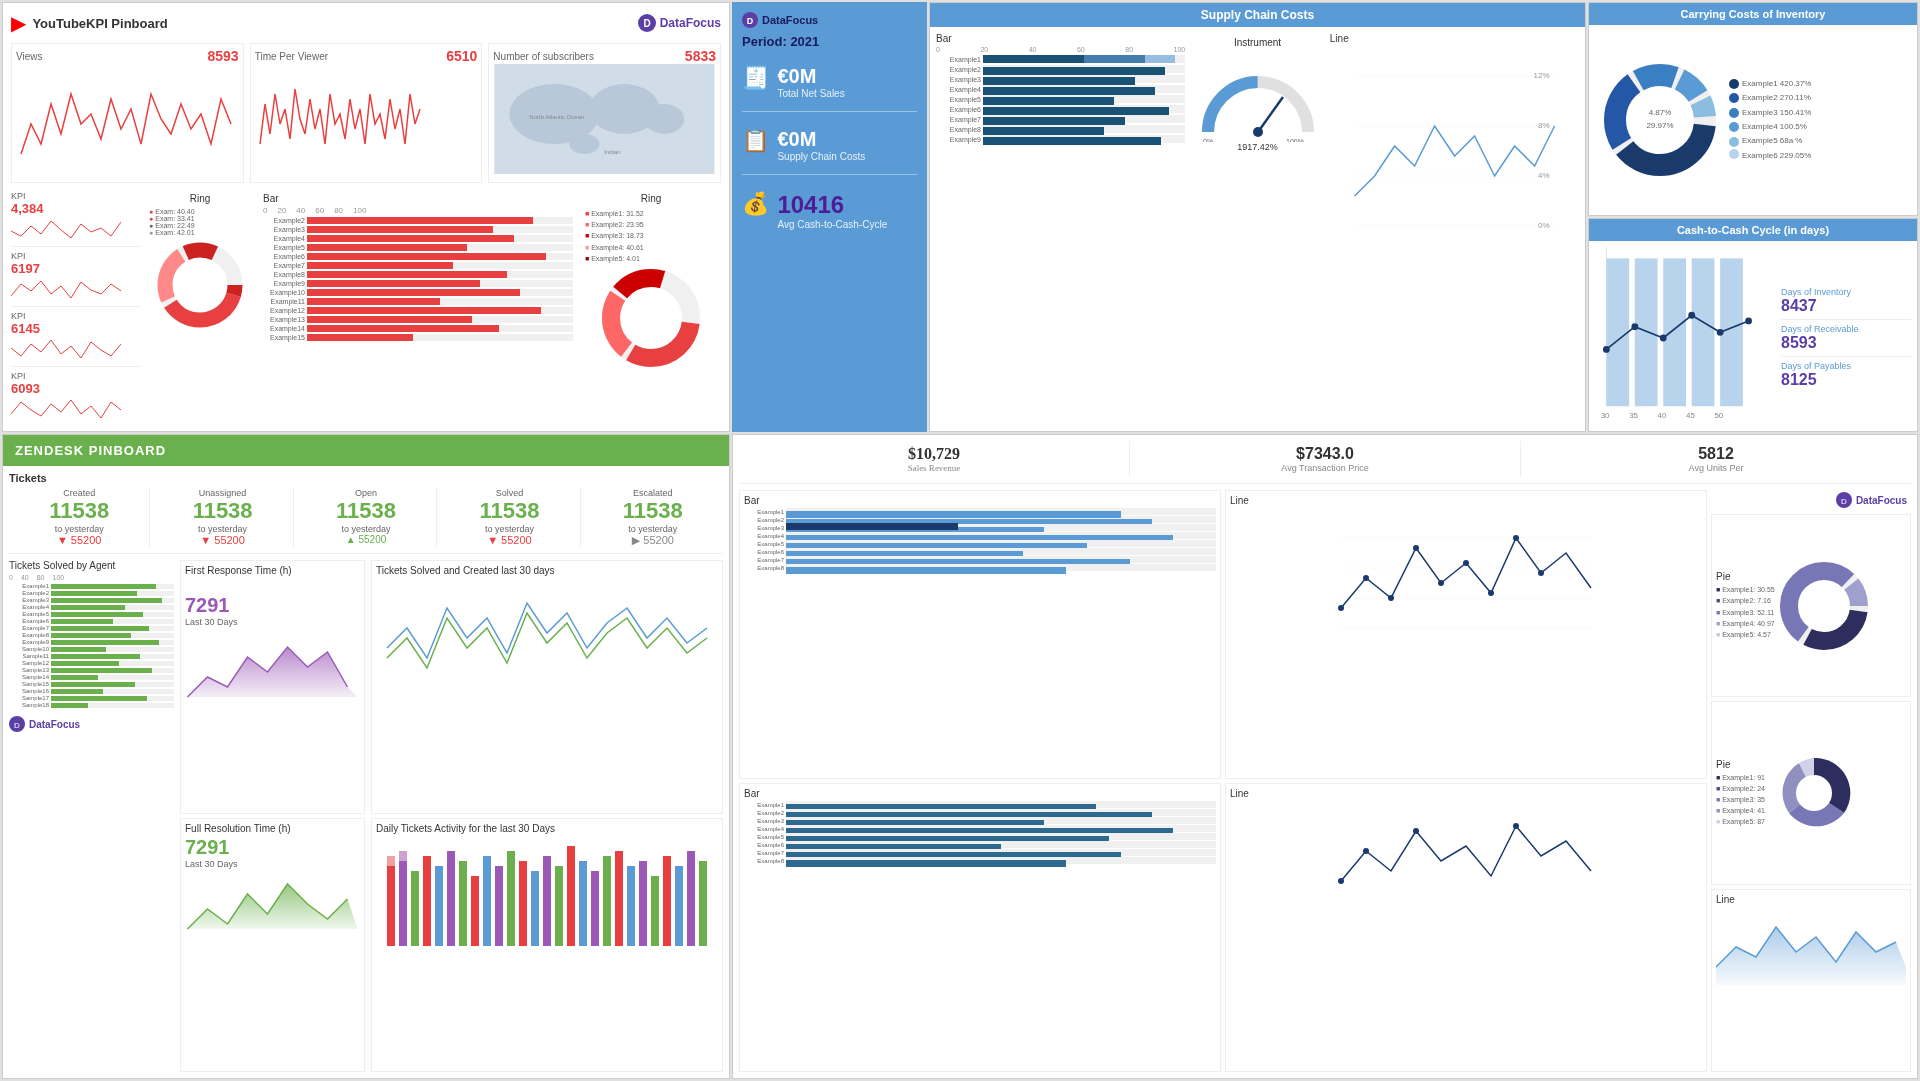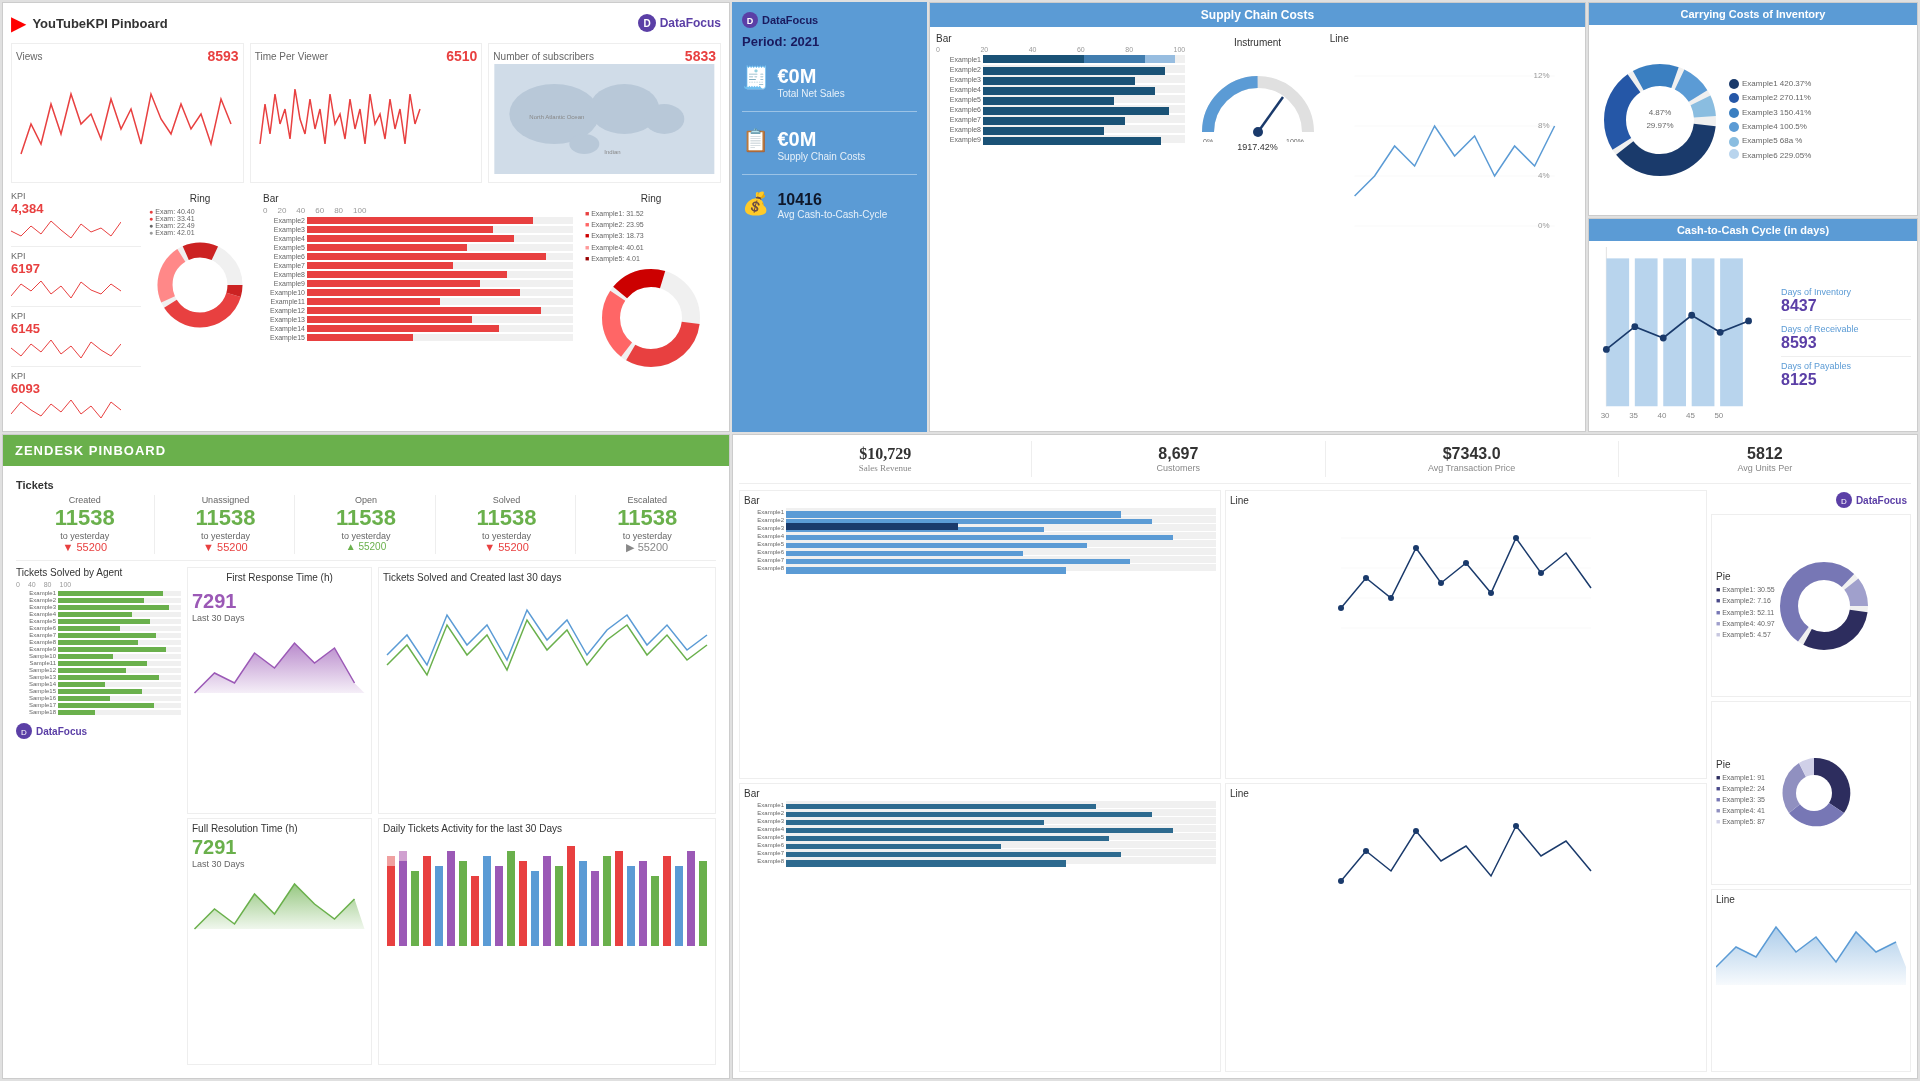--- a/index.html
+++ b/index.html
@@ -262,21 +262,21 @@
           <span style="font-size:22px;">📋</span>
           <div>
             <div style="font-size:20px; font-weight:bold; color:white;">€0M</div>
             <div style="font-size:10px; color:rgba(255,255,255,0.85);">Supply Chain Costs</div>
           </div>
         </div>
 
         <div style="display:flex; align-items:flex-start; gap:8px;">
           <span style="font-size:22px;">💰</span>
           <div>
-            <div style="font-size:16px; font-weight:bold; color:#0f172a;">10416</div>
+            <div style="font-size:24px; font-weight:bold; color:#4c1d95;">10416</div>
             <div style="font-size:10px; color:rgba(255,255,255,0.85);">Avg Cash-to-Cash-Cycle</div>
           </div>
         </div>
       </div>
 
       <div style="flex:1; background:white; padding:0; border:1px solid #ccc; overflow:hidden; display:flex; flex-direction:column;">
         <div style="background:#5b9bd5; color:white; text-align:center; padding:5px; font-size:12px; font-weight:bold;">Supply Chain Costs</div>
 
         <div style="flex:1; padding:6px; display:flex; gap:6px; overflow:hidden;">
 
@@ -439,21 +439,21 @@
       </div>
     </div>
   </div>
 
   <div style="display:flex; gap:2px; flex:1; overflow:hidden;">
 
     <div style="background:white; width:728px; flex-shrink:0; border:1px solid #ccc; overflow:hidden; display:flex; flex-direction:column;">
       <div style="background:#6ab04c; padding:8px 12px;">
         <span style="color:white; font-size:13px; font-weight:bold; letter-spacing:1px;">ZENDESK PINBOARD</span>
       </div>
-      <div style="padding:13px; flex:1; overflow:hidden; display:flex; flex-direction:column;">
+      <div style="padding:6px; flex:1; overflow:hidden; display:flex; flex-direction:column;">
         <div style="font-size:11px; font-weight:bold; color:#333; margin-bottom:4px;">Tickets</div>
 
         <div style="display:flex; gap:2px; margin-bottom:6px; border-bottom:1px solid #eee; padding-bottom:6px;">
           <div style="flex:1; text-align:center; border-right:1px solid #eee; padding:0 4px;">
             <div style="font-size:9px; color:#666;">Created</div>
             <div style="font-size:22px; font-weight:bold; color:#6ab04c;">11538</div>
             <div style="font-size:9px; color:#666;">to yesterday</div>
             <div style="font-size:11px; color:#e84040;">▼ 55200</div>
           </div>
           <div style="flex:1; text-align:center; border-right:1px solid #eee; padding:0 4px;">
@@ -609,21 +609,21 @@
                   <circle cx="8" cy="8" r="8" fill="#5b3fa6"></circle>
                   <text x="8" y="12" text-anchor="middle" fill="white" font-size="8">D</text>
                 </svg>
               <span style="font-size:10px; color:#5b3fa6; font-weight:bold;">DataFocus</span>
             </div>
           </div>
 
           <div style="width:185px; display:flex; flex-direction:column; gap:4px; overflow:hidden;">
 
             <div style="flex:1; border:1px solid #eee; padding:4px; overflow:hidden;">
-              <div style="font-size:10px; color:#333; margin-bottom:7px;text-align:center;">First Response Time (h)</div>
+              <div style="font-size:10px; color:#333; margin-bottom:18px;">First Response Time (h)</div>
               <div style="font-size:20px; font-weight:bold; color:#9b59b6;">7291</div>
               <div style="font-size:9px; color:#666;">Last 30 Days</div>
               <svg width="100%" height="80" viewBox="0 0 170 80">
                 <defs>
                   <linearGradient id="purpleGrad" x1="0" y1="0" x2="0" y2="1">
                     <stop offset="0%" stop-color="#9b59b6" stop-opacity="0.7"></stop>
                     <stop offset="100%" stop-color="#9b59b6" stop-opacity="0.1"></stop>
                   </linearGradient>
                 </defs>
                 <path d="M0,70 L20,50 L40,60 L60,30 L80,45 L100,20 L120,40 L140,25 L160,60 L170,70 Z" fill="url(#purpleGrad)"></path>
@@ -700,24 +700,20 @@
     </div>
 
     <div style="flex:1; background:white; border:1px solid #ccc; overflow:hidden; padding:6px; display:flex; flex-direction:column;">
 
       <div style="display:flex; border-bottom:1px solid #eee; padding-bottom:6px; margin-bottom:6px;">
         <div style="flex:1; text-align:center; border-right:1px solid #eee; padding:4px;font-family:Liberation Serif, serif;">
           <div style="font-size:16px; font-weight:bold; color:#333;">$10,729</div>
           <div style="font-size:9px; color:#888;">Sales Revenue</div>
         </div>
         <div style="flex:1; text-align:center; border-right:1px solid #eee; padding:4px;">
-          <div style="font-size:16px; font-weight:bold; color:#333;">8,697</div>
-          <div style="font-size:9px; color:#888;">Customers</div>
-        </div>
-        <div style="flex:1; text-align:center; border-right:1px solid #eee; padding:4px;">
           <div style="font-size:16px; font-weight:bold; color:#333;">$7343.0</div>
           <div style="font-size:9px; color:#888;">Avg Transaction Price</div>
         </div>
         <div style="flex:1; text-align:center; padding:4px;">
           <div style="font-size:16px; font-weight:bold; color:#333;">5812</div>
           <div style="font-size:9px; color:#888;">Avg Units Per</div>
         </div>
       </div>
 
       <div style="display:flex; gap:4px; flex:1; overflow:hidden;">

